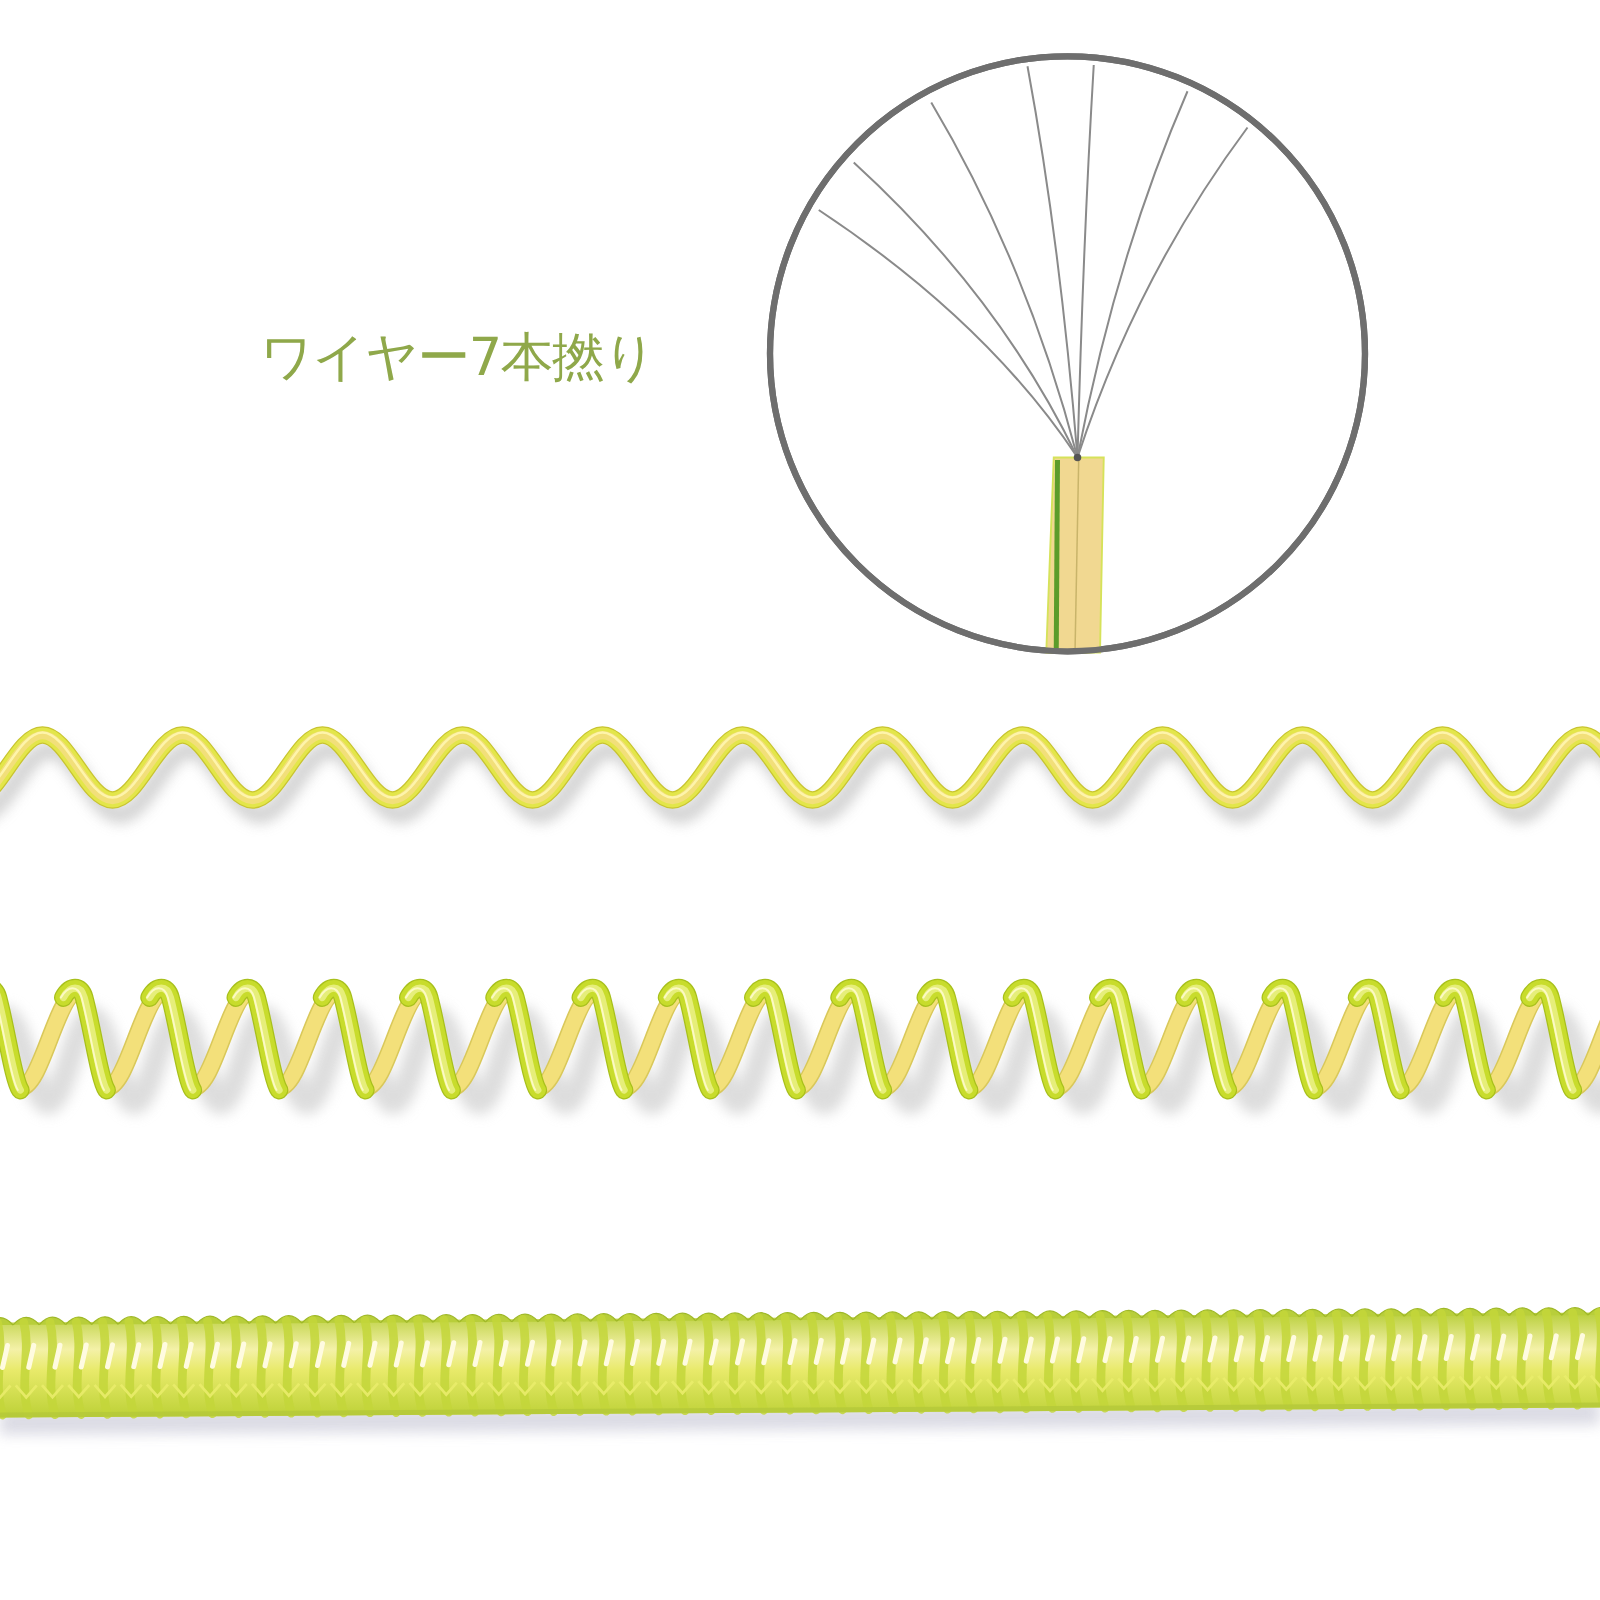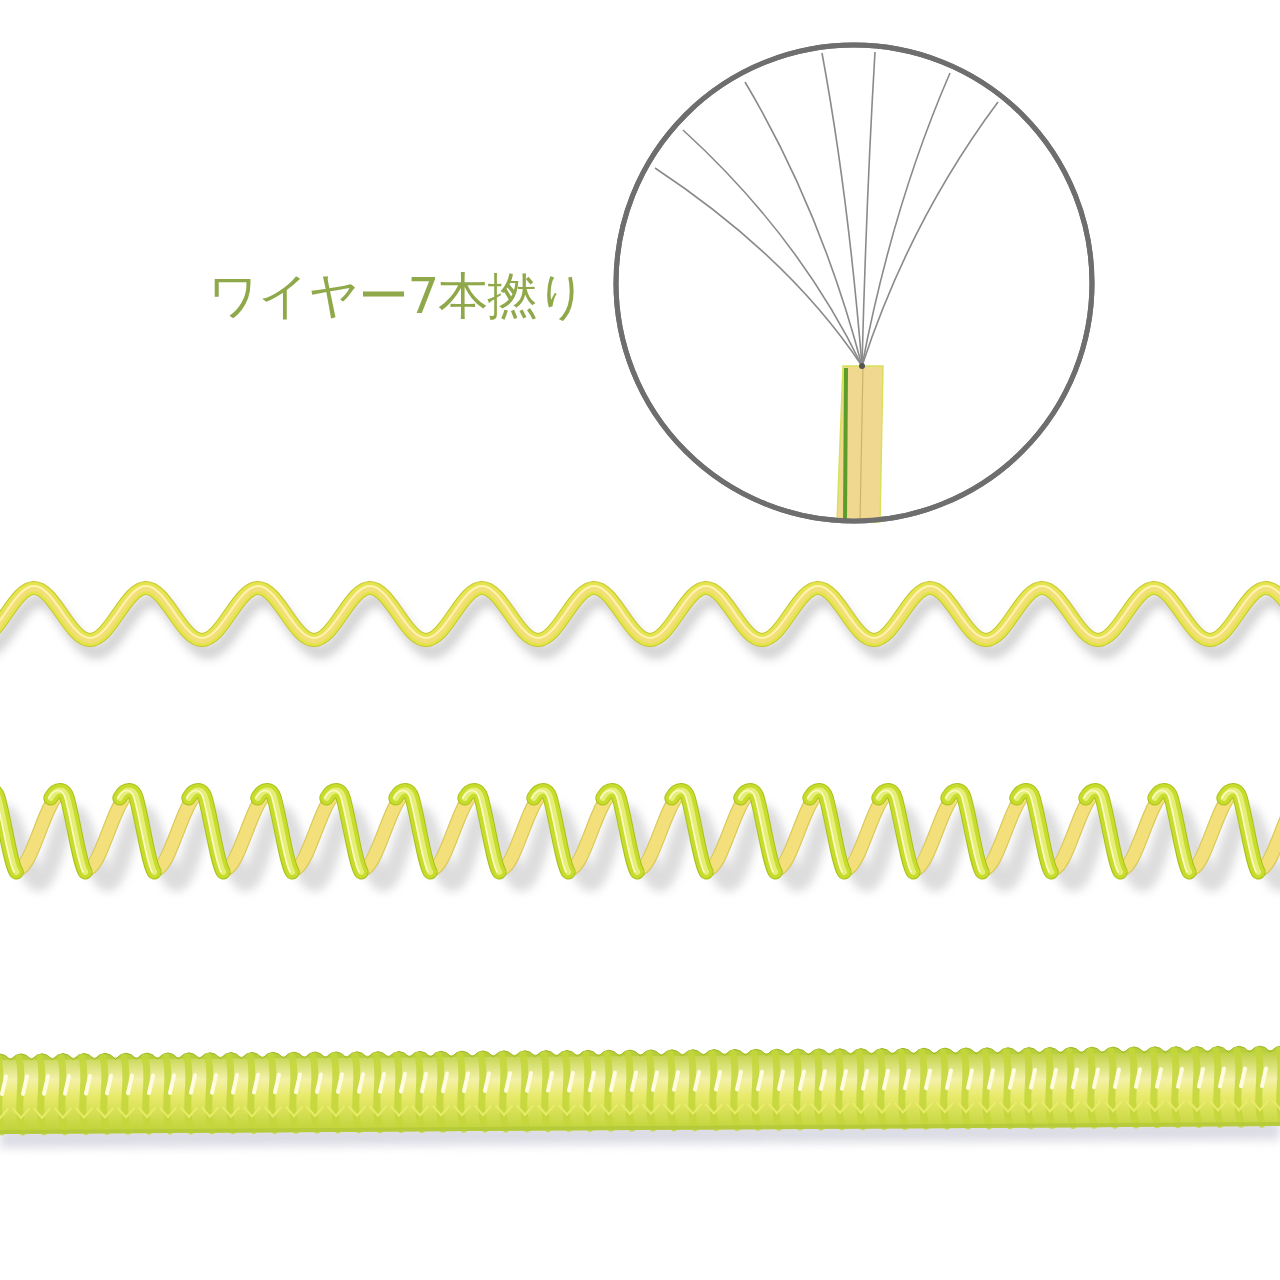--- a/index.html
+++ b/index.html
@@ -16,22 +16,22 @@
     }
     .canvas {
       position: absolute;
       left: 0; top: 0;
       width: 1280px;
       height: 1280px;
     }
     .caption {
       position: absolute;
       left: 208px;
-      top: 260px;
-      font-size: 50px;
+      top: 250px;
+      font-size: 42px;
       line-height: 72px;
       letter-spacing: -1px;
       white-space: nowrap;
       font-weight: normal;
       text-align: right;
     }
     svg { display: block; }
   </style>
 </head>
 <body>

